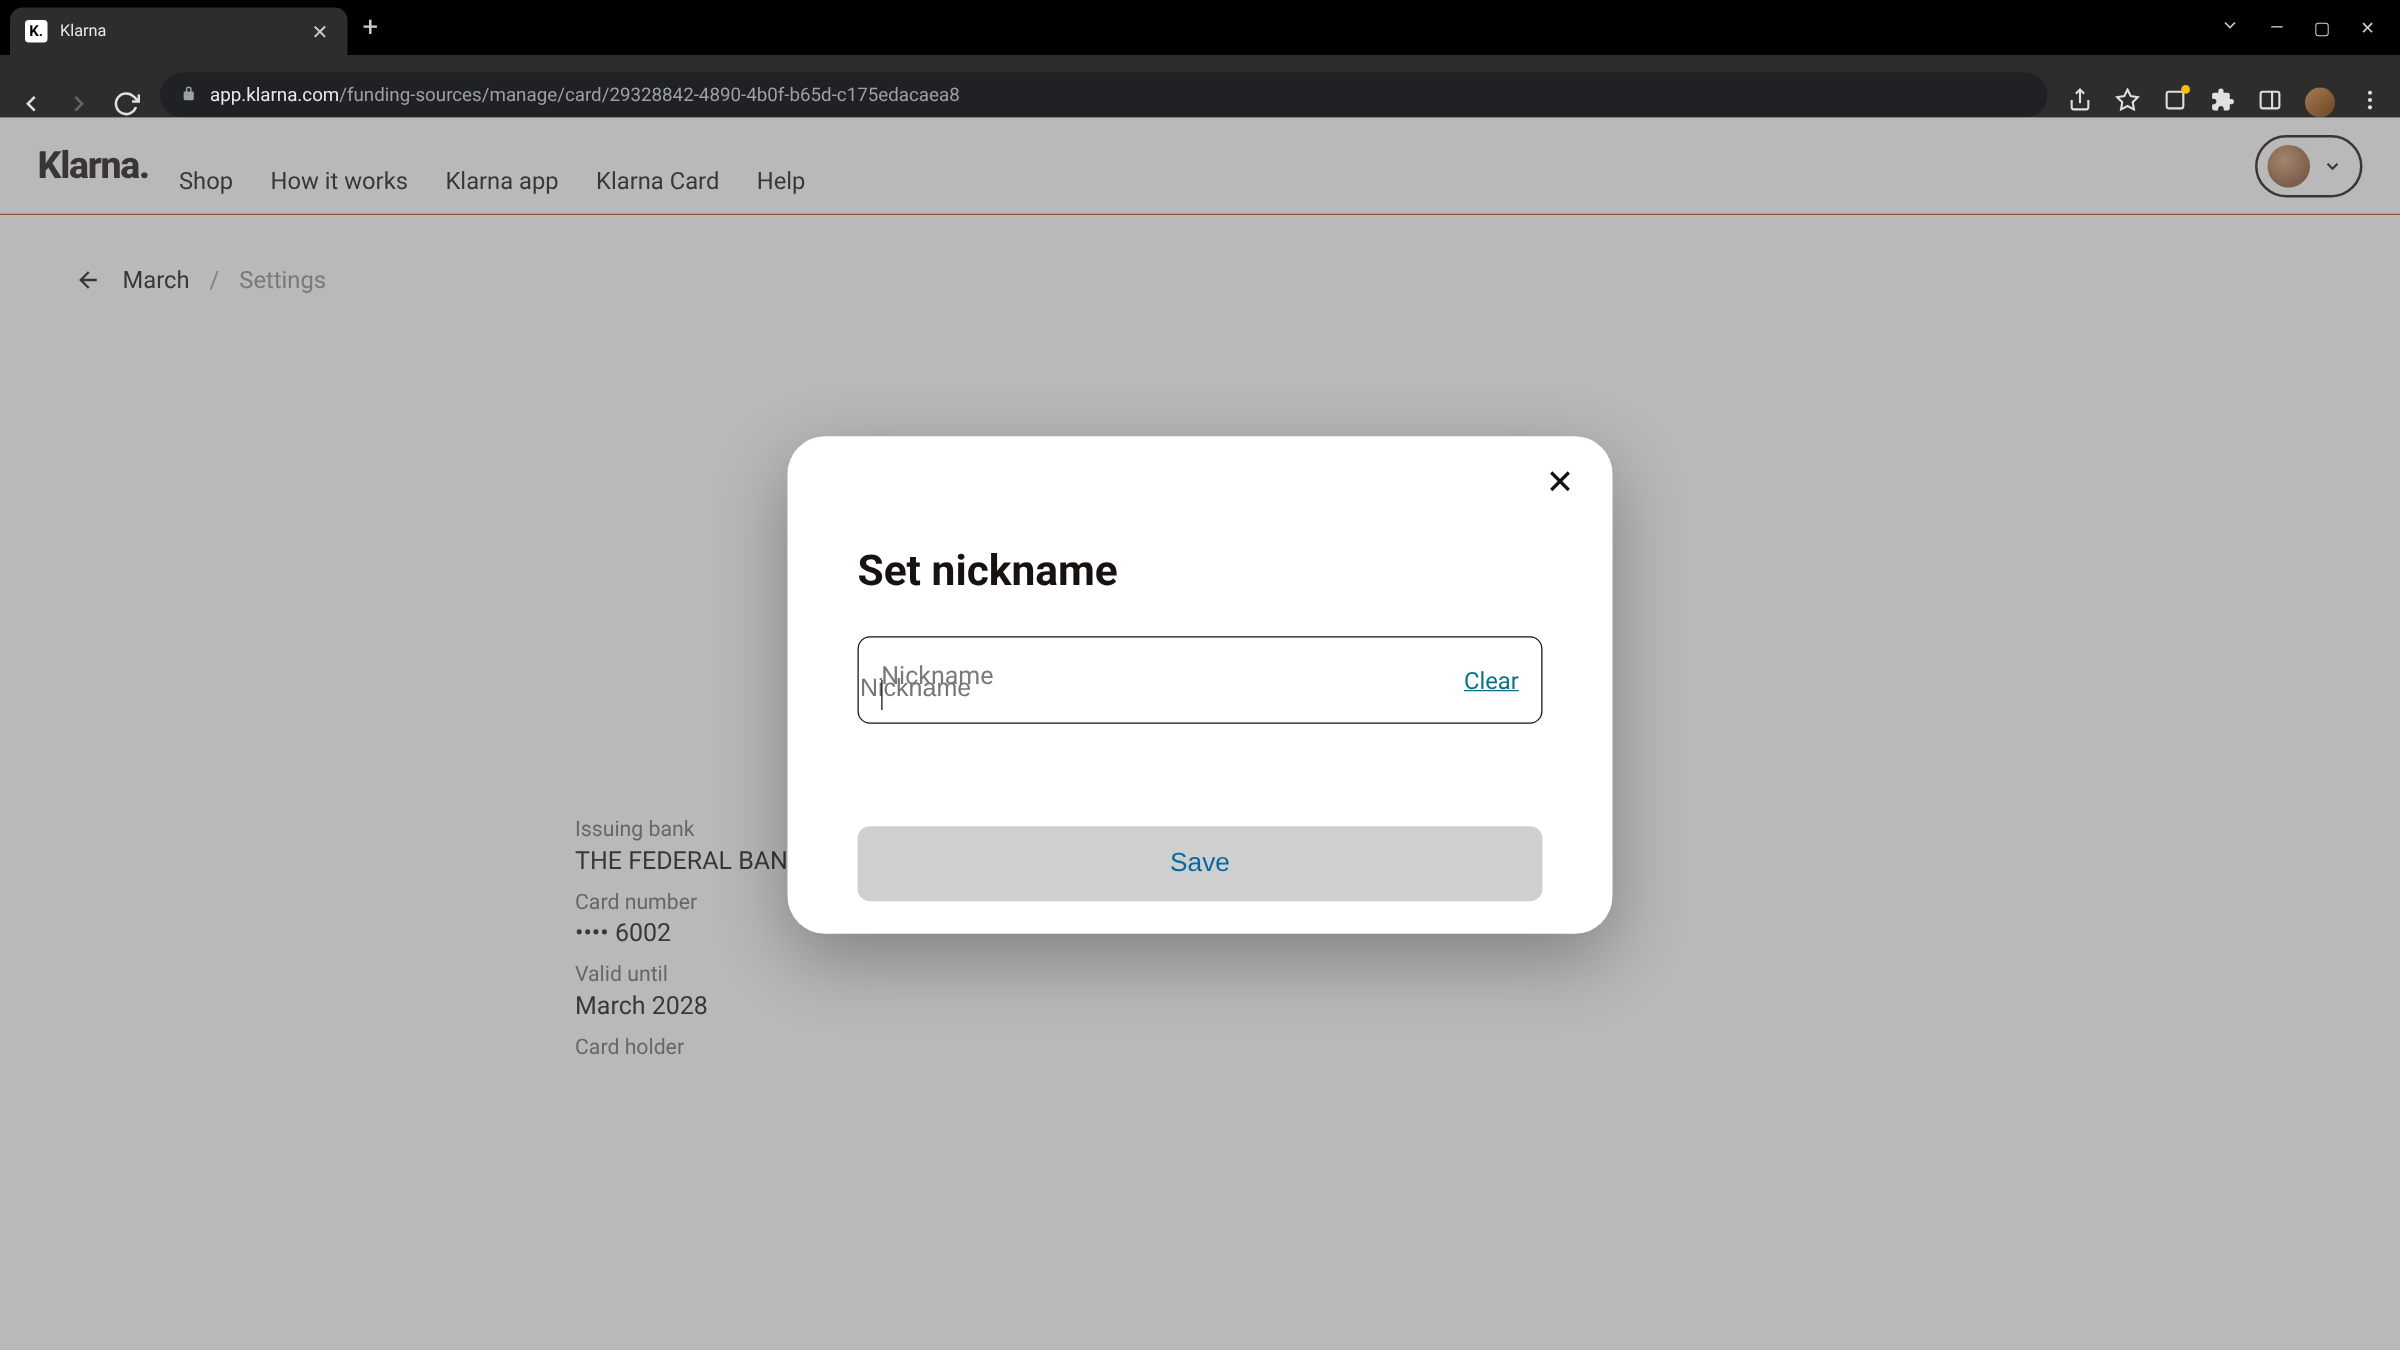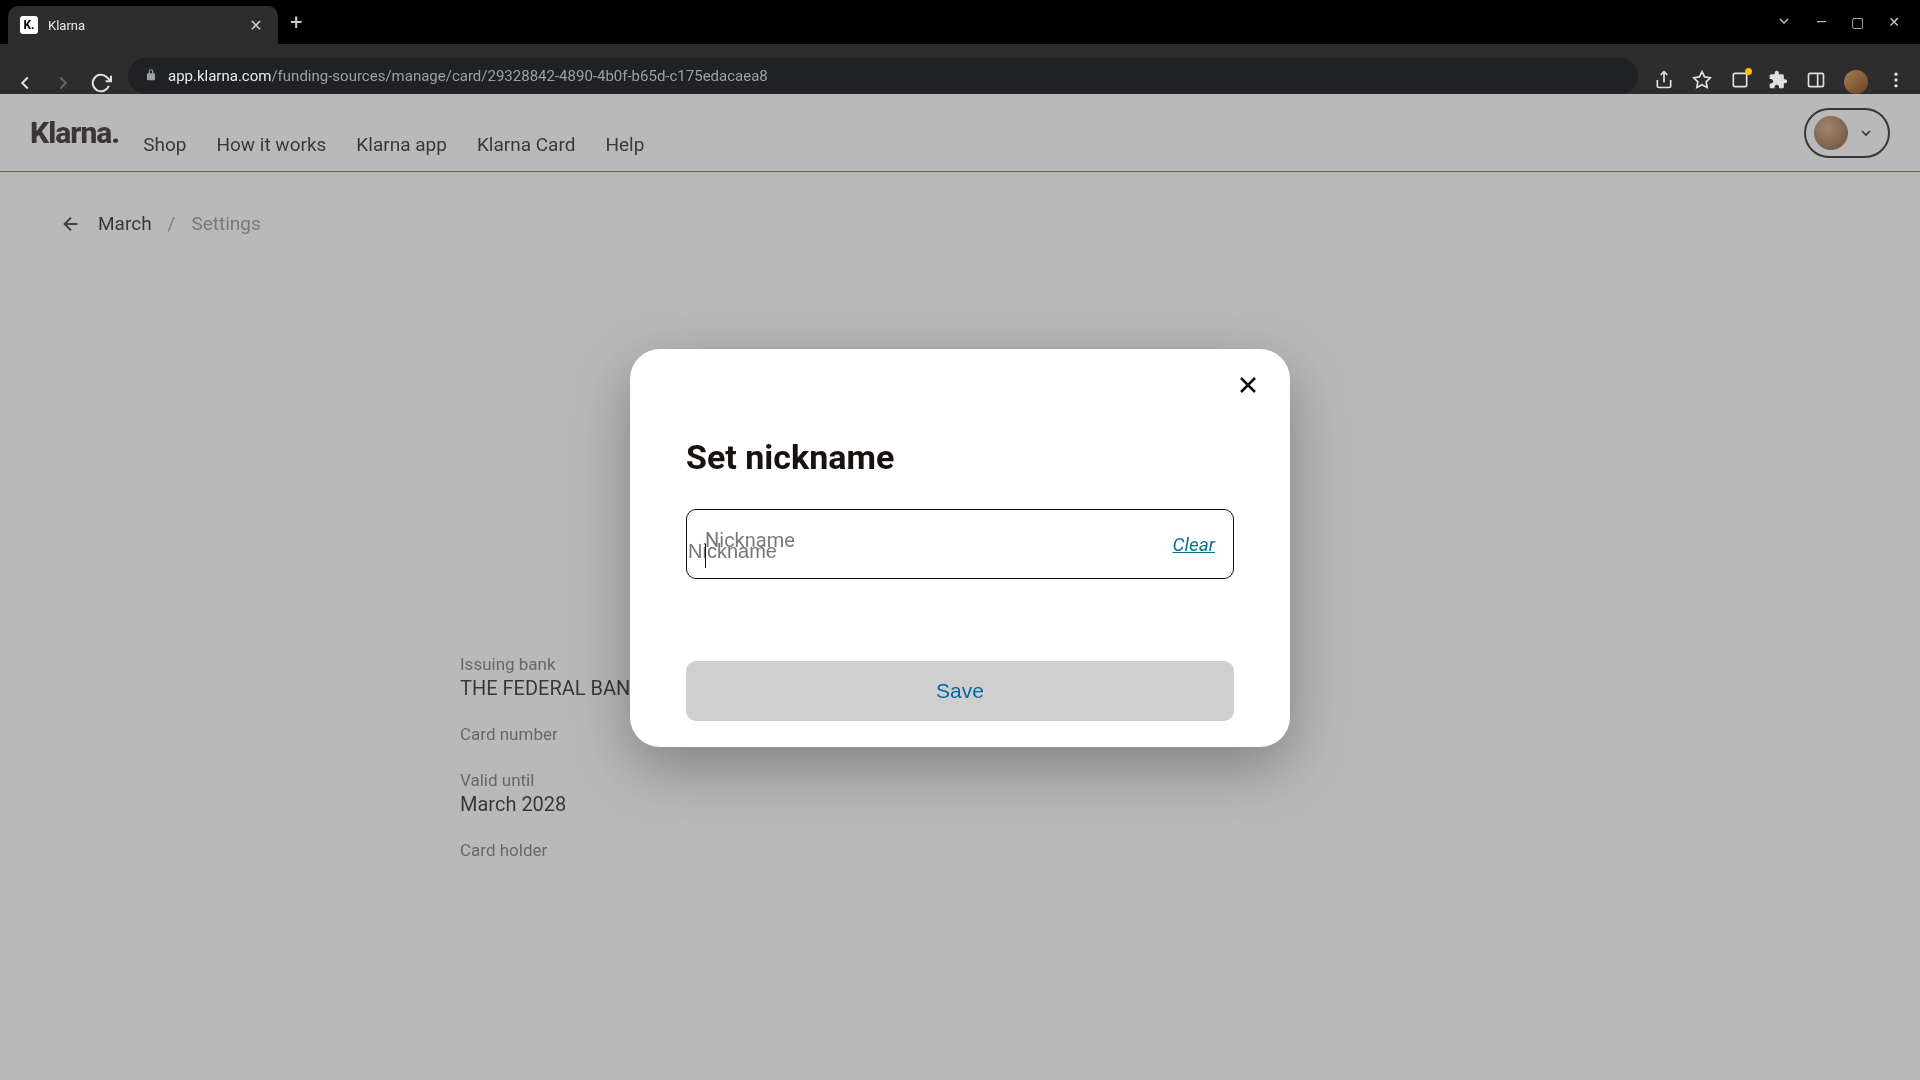--- a/index.html
+++ b/index.html
@@ -44,37 +44,37 @@
     .profile-avatar { width: 34px; height: 34px; border-radius: 50%; background: radial-gradient(circle at 40% 35%, #d4a373, #8d5a3a 70%); }
     .profile-pill svg { width: 16px; height: 16px; }
     
     .content-area { padding: 40px 60px; }
     .breadcrumb { display: flex; align-items: center; gap: 16px; font-size: 19px; color: #5f5f5f; }
     .breadcrumb svg { width: 22px; height: 22px; }
     .bc-home { color: #17120f; cursor: pointer; }
     .bc-sep { color: #999; }
     .bc-current { color: #8a8a8a; }
     
-    .card-details { position: absolute; left: 460px; top: 560px; width: 540px; display: flex; flex-direction: column; gap: 24px; }
+    .card-details { position: absolute; left: 460px; top: 560px; width: 540px; display: flex; flex-direction: column; gap: 12px; }
     .detail-row { }
     .detail-label { font-size: 17px; color: #6b6b6b; margin-bottom: 2px; }
     .detail-value { font-size: 20px; color: #17120f; }
     
     
     .overlay { position: absolute; inset: 0; background: rgba(100,100,100,0.45); }
     .modal { position: absolute; left: 50%; top: 255px; transform: translateX(-50%); width: 660px; background: #fff; border-radius: 30px; box-shadow: 0 20px 60px rgba(0,0,0,0.3); padding: 32px 56px 26px 56px; }
     .modal-close { position: absolute; top: 22px; right: 28px; cursor: pointer; color: #17120f; }
     .modal-close svg { width: 28px; height: 28px; }
     .modal-title { font-size: 34px; font-weight: 700; color: #17120f; margin-top: 56px; margin-bottom: 32px; }
     .input-wrap { position: relative; border: 1.5px solid #17120f; border-radius: 10px; height: 70px; display: flex; align-items: center; padding: 0 1px; margin-bottom: 82px; }
     .input-placeholder { color: #7a7a7a; font-size: 20px; position: absolute; left: 18px; top: 18px; pointer-events: none; }
     .nick-input { border: none; outline: none; font-size: 20px; width: 100%; padding-top: 14px; background: transparent; }
     .caret { position: absolute; left: 18px; top: 34px; width: 1px; height: 24px; background: #17120f; animation: blink 1s step-end infinite; }
     @keyframes blink { 50% { opacity: 0; } }
-    .clear-link { position: absolute; right: 18px; color: #0b7285; font-size: 19px; text-decoration: underline; cursor: pointer; font-style: italic; }
+    .clear-link { position: absolute; right: 18px; color: #0b7285; font-size: 19px; text-decoration: underline; cursor: pointer; }
     .save-btn { width: 100%; height: 60px; border: none; border-radius: 10px; background: #cfcfcf; color: #0369a1; font-size: 21px; font-weight: 400; cursor: not-allowed; }
   </style>
 </head>
 <body>
 
 <div class="browser-chrome">
   <div class="tab">
     <div class="tab-favicon">K.</div>
     <span class="tab-title">Klarna</span>
     <span class="tab-close">✕</span>
@@ -173,20 +173,21 @@
     </div>
   </div>
 
   <div class="card-details">
     <div class="detail-row">
       <div class="detail-label">Issuing bank</div>
       <div class="detail-value">THE FEDERAL BANK LTD</div>
     </div>
     <div class="detail-row">
       <div class="detail-label">Card number</div>
+      <div class="detail-value">•••• 6002</div>
     </div>
     <div class="detail-row">
       <div class="detail-label">Valid until</div>
       <div class="detail-value">March 2028</div>
     </div>
     <div class="detail-row">
       <div class="detail-label">Card holder</div>
     </div>
   </div>
 

